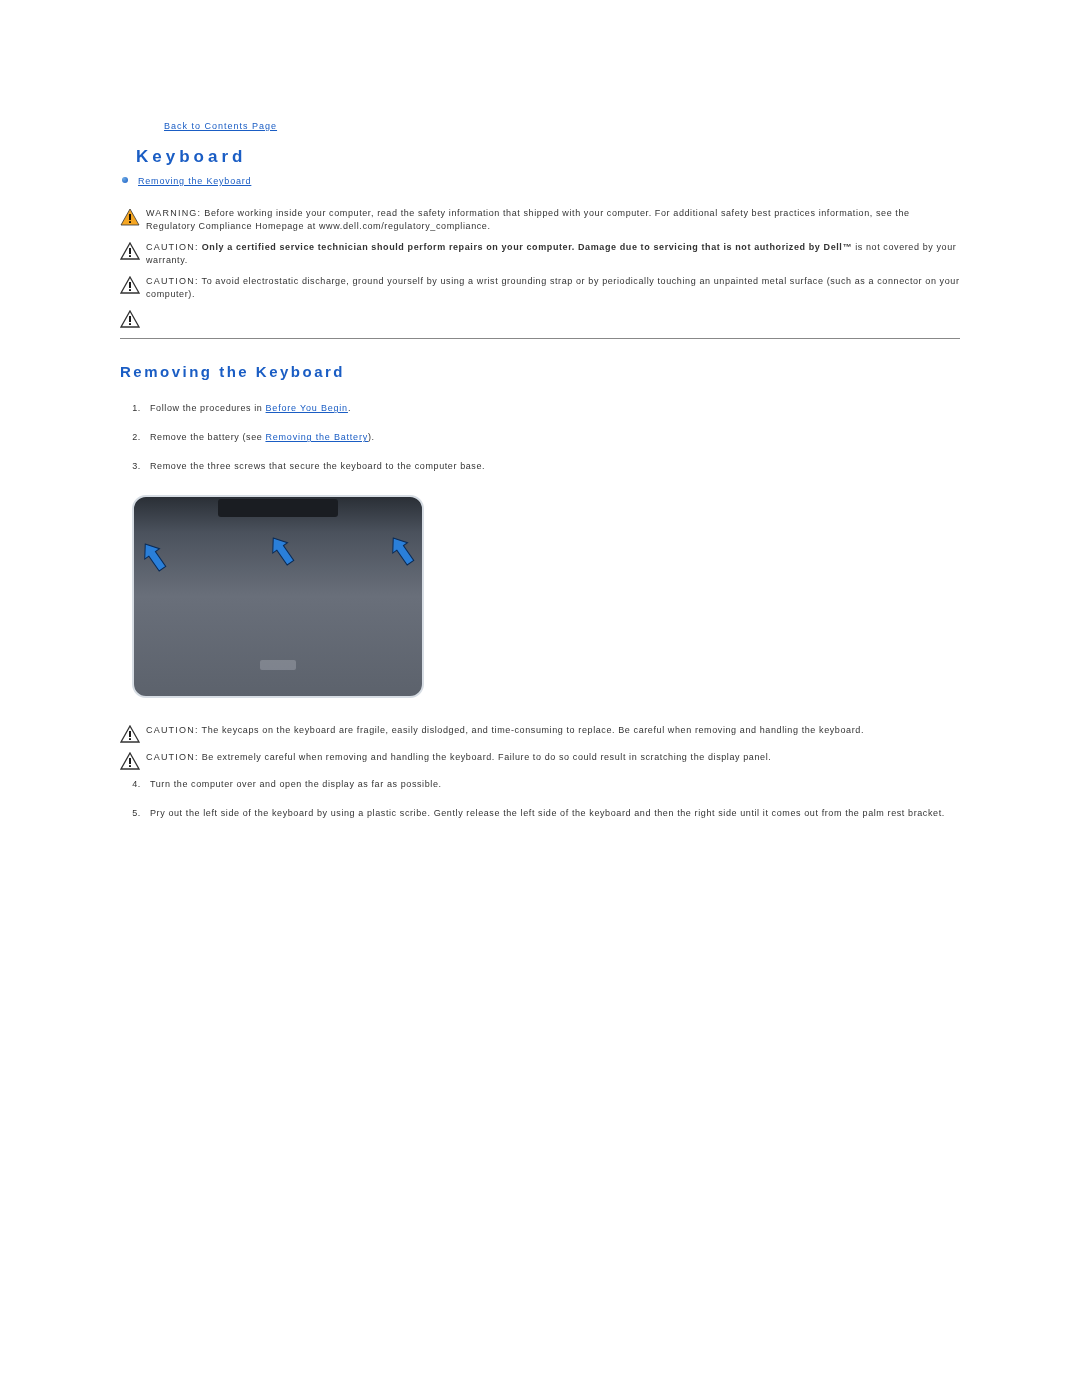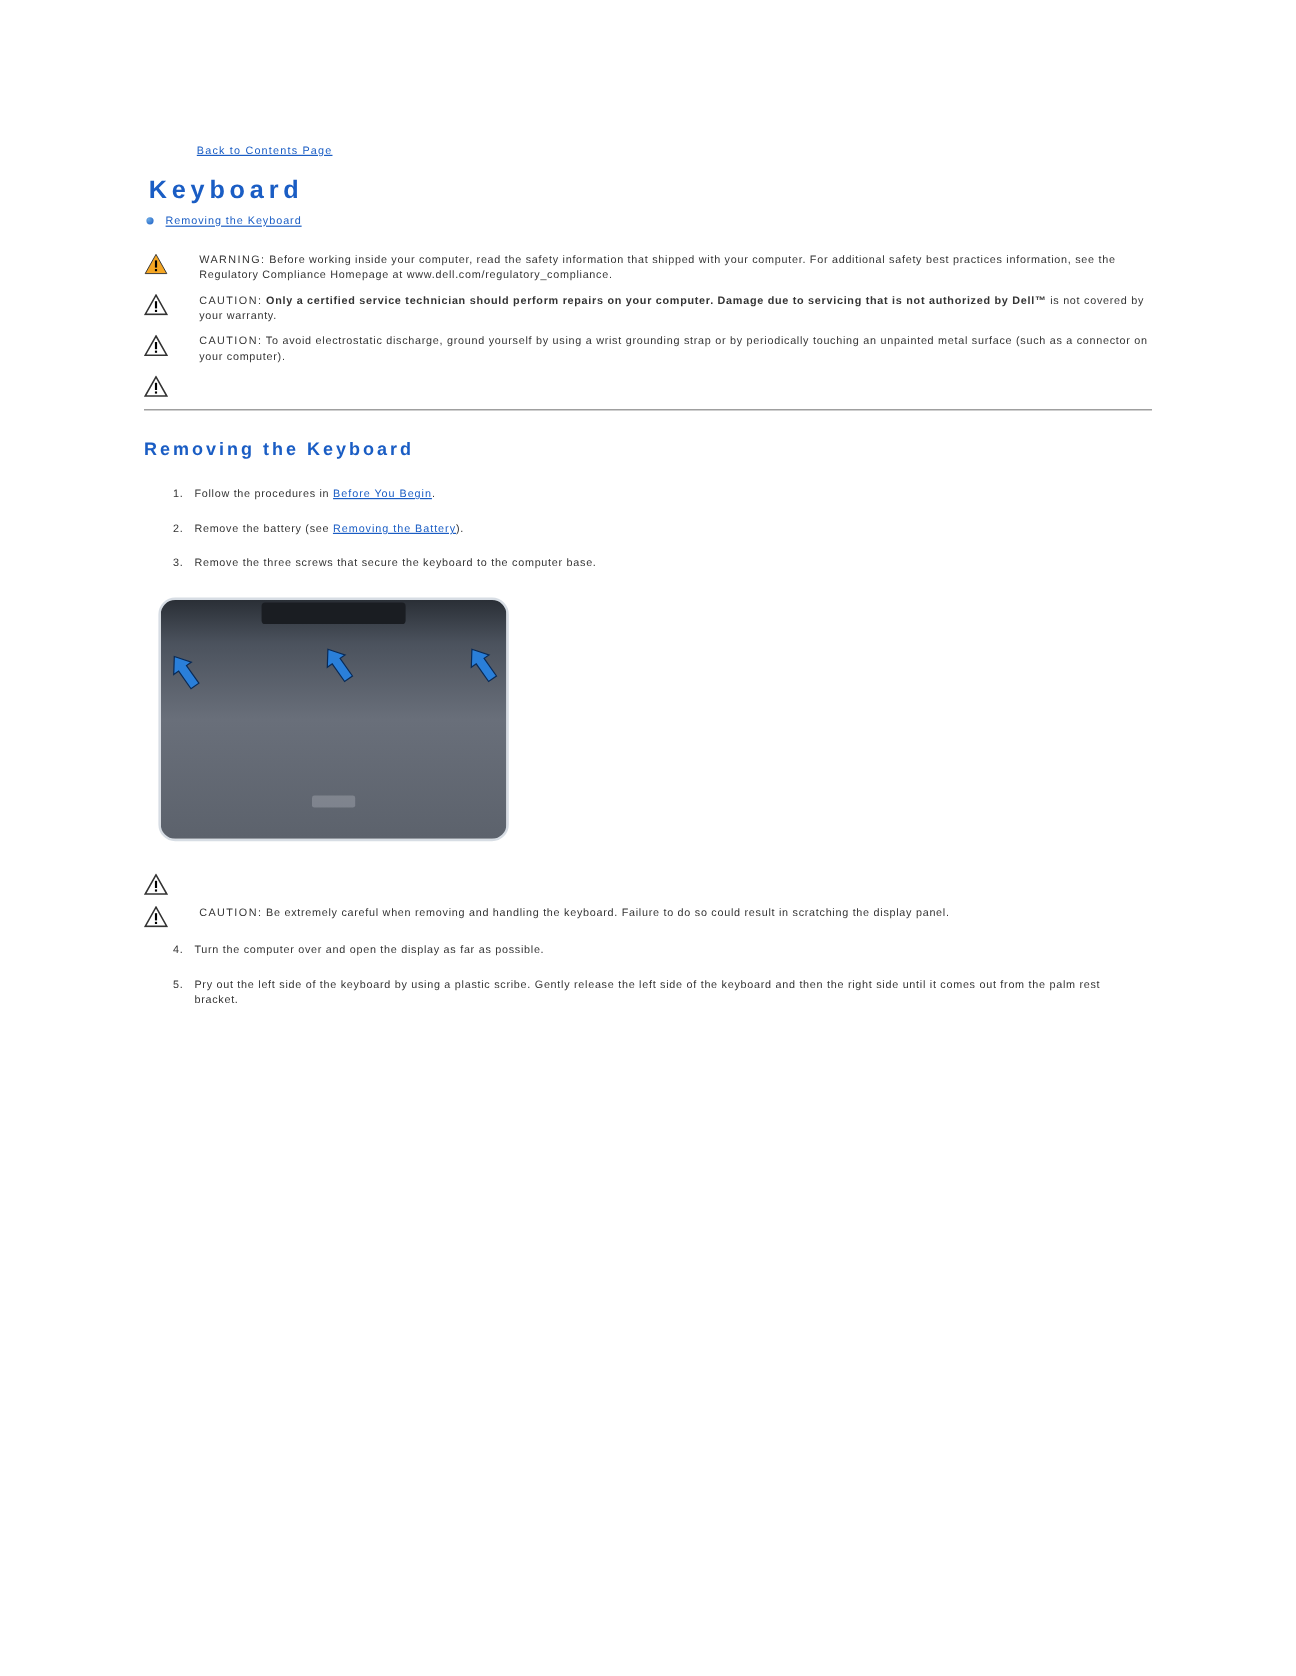--- a/index.html
+++ b/index.html
@@ -18,24 +18,24 @@
   }
   .back-link {
     color: #1a5dc4;
     text-decoration: underline;
     font-size: 9px;
     letter-spacing: 1px;
     padding-left: 44px;
   }
   h1.page-title {
     color: #1a5dc4;
-    font-size: 21px;
+    font-size: 17px;
     font-weight: 700;
     letter-spacing: 4px;
-    margin: 16px 0 4px 4px;
+    margin: 16px 0 4px 16px;
   }
   .manual-name {
     color: #1a5dc4;
     font-size: 10px;
     font-weight: bold;
     margin-bottom: 12px;
     letter-spacing: 0.3px;
   }
   ul.toc {
     list-style: none;
@@ -71,41 +71,40 @@
   }
   .callout .icon {
     flex: 0 0 20px;
     margin-right: 6px;
     margin-top: 1px;
   }
   .callout .text {
     flex: 1;
     font-size: 9px;
     letter-spacing: 0.6px;
-    margin-left: 20px;
   }
   .callout .lead {
     letter-spacing: 1.2px;
   }
   svg.tri { display: block; }
   hr.div {
     border: none;
     border-top: 1px solid #888;
     margin: 10px 0 24px 0;
   }
   h2.section-title {
     color: #1a5dc4;
     font-size: 15px;
     font-weight: 700;
     letter-spacing: 2.5px;
     margin: 10px 0 22px 0;
   }
   ol.steps {
     padding-left: 24px;
-    margin: 12px;
+    margin: 0;
   }
   ol.steps li {
     font-size: 9px;
     letter-spacing: 0.6px;
     margin-bottom: 16px;
     line-height: 13px;
     padding-left: 6px;
   }
   .image-placeholder {
     width: 300px;
@@ -249,20 +248,23 @@
 
   
   <div class="callout">
     <div class="icon">
       <svg class="tri" viewBox="0 0 20 18">
           <polygon points="10,1 19,17 1,17" fill="none" stroke="#333" stroke-width="1.3"></polygon>
           <rect x="9.1" y="6" width="1.8" height="6" fill="#000"></rect>
           <rect x="9.1" y="13.2" width="1.8" height="1.8" fill="#000"></rect>
         </svg>
     </div>
+    <div class="text">
+      <span class="lead">CAUTION:</span><span> The keycaps on the keyboard are fragile, easily dislodged, and time-consuming to replace. Be careful when removing and handling the keyboard.</span>
+    </div>
   </div>
 
   
   <div class="callout">
     <div class="icon">
       <svg class="tri" viewBox="0 0 20 18">
           <polygon points="10,1 19,17 1,17" fill="none" stroke="#333" stroke-width="1.3"></polygon>
           <rect x="9.1" y="6" width="1.8" height="6" fill="#000"></rect>
           <rect x="9.1" y="13.2" width="1.8" height="1.8" fill="#000"></rect>
         </svg>

